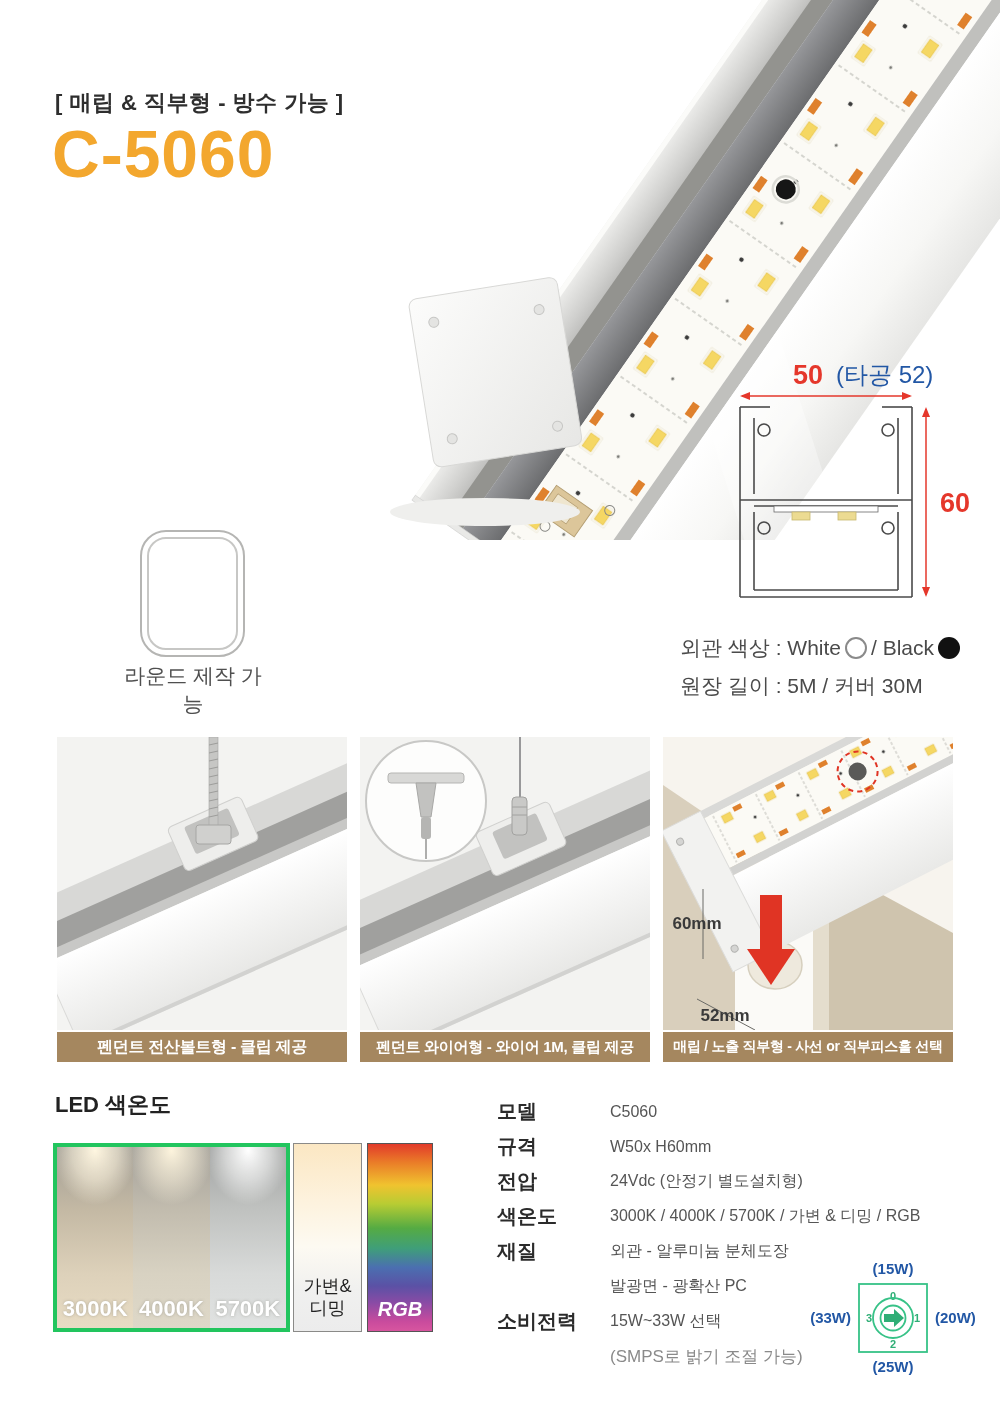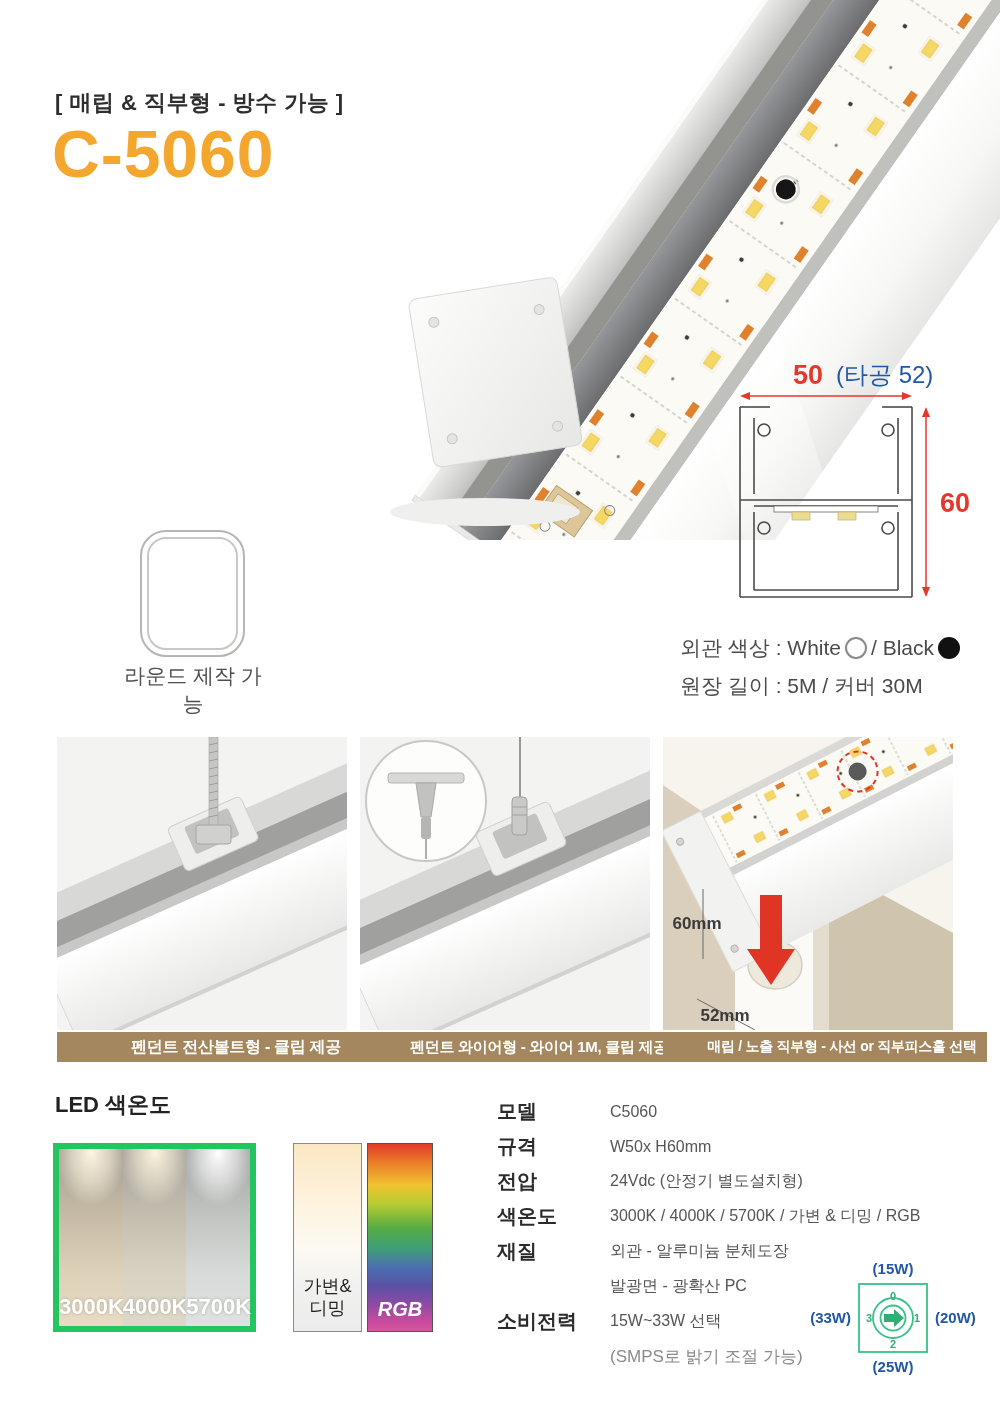--- a/index.html
+++ b/index.html
@@ -15,24 +15,24 @@
   .circ{display:inline-block;width:22px;height:22px;border-radius:50%;box-sizing:border-box;}
   .circ.white{border:2px solid #8a8a8a;background:#fff;}
   .circ.black{background:#111;}
   
   .round-icon{left:140px;top:530px;width:105px;height:127px;border:2.5px solid #b5b5b3;border-radius:26px;box-sizing:border-box;padding:5px;}
   .round-icon .inner{width:100%;height:100%;border:2px solid #c7c7c5;border-radius:19px;box-sizing:border-box;}
   .round-caption{left:118px;top:662px;width:150px;text-align:center;font-size:21px;color:#4f4f4f;}
   
   .photo-card{top:737px;width:290px;height:293px;background:#f3f3f1;text-align:center;}
   .caption-bar{top:1032px;width:290px;height:30px;background:#a5875f;color:#fff;font-weight:bold;
-               display:flex;align-items:center;justify-content:center;white-space:nowrap;letter-spacing:-0.3px;padding-left:34px;}
+               display:flex;align-items:center;justify-content:center;white-space:nowrap;letter-spacing:-0.3px;}
   
   .cct-heading{left:55px;top:1090px;font-size:22px;font-weight:bold;color:#222;text-align:right;}
-  .cct-photo{left:53px;top:1143px;width:203px;height:189px;border:6px solid #22c55e;box-sizing:border-box;display:flex;}
+  .cct-photo{left:53px;top:1143px;width:237px;height:189px;border:4px solid #22c55e;box-sizing:border-box;display:flex;}
   .cct-col{flex:1;position:relative;}
   .cct-col .lbl{position:absolute;bottom:6px;width:100%;text-align:center;color:#fff;font-size:22px;font-weight:600;text-shadow:0 0 3px rgba(120,120,110,0.5);}
   .cct-3000{background:radial-gradient(55% 30% at 50% 2%, #fff6e0 0%, rgba(255,246,224,0.55) 55%, rgba(255,246,224,0) 100%),
              linear-gradient(180deg,#a39f96 0%,#c4b9a4 35%,#ddd1ba 70%,#e8dcc4 100%);}
   .cct-4000{background:radial-gradient(55% 30% at 50% 2%, #fdf4dd 0%, rgba(253,244,221,0.5) 55%, rgba(253,244,221,0) 100%),
              linear-gradient(180deg,#a5a29b 0%,#c2bcae 35%,#d8d2c2 70%,#ded8c8 100%);}
   .cct-5700{background:radial-gradient(55% 30% at 50% 2%, #ffffff 0%, rgba(255,255,255,0.5) 55%, rgba(255,255,255,0) 100%),
              linear-gradient(180deg,#a2a4a3 0%,#c0c2c0 35%,#d8dad9 70%,#e0e2e1 100%);}
   .dim-panel{left:293px;top:1143px;width:69px;height:189px;border:1.5px solid #8a8a88;box-sizing:border-box;
              background:linear-gradient(180deg,#fbe7c3 0%,#fdf2dd 30%,#fdfaf2 55%,#f0f0ef 78%,#ececec 100%);

